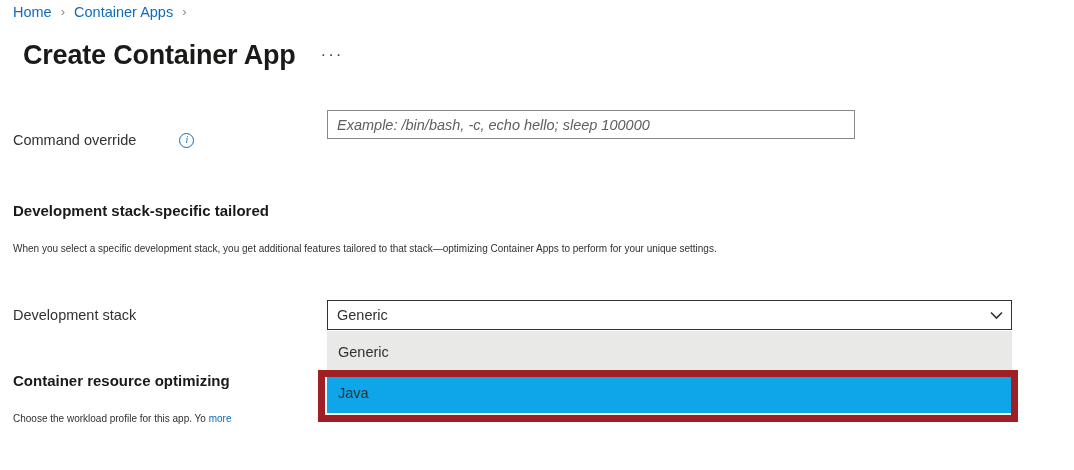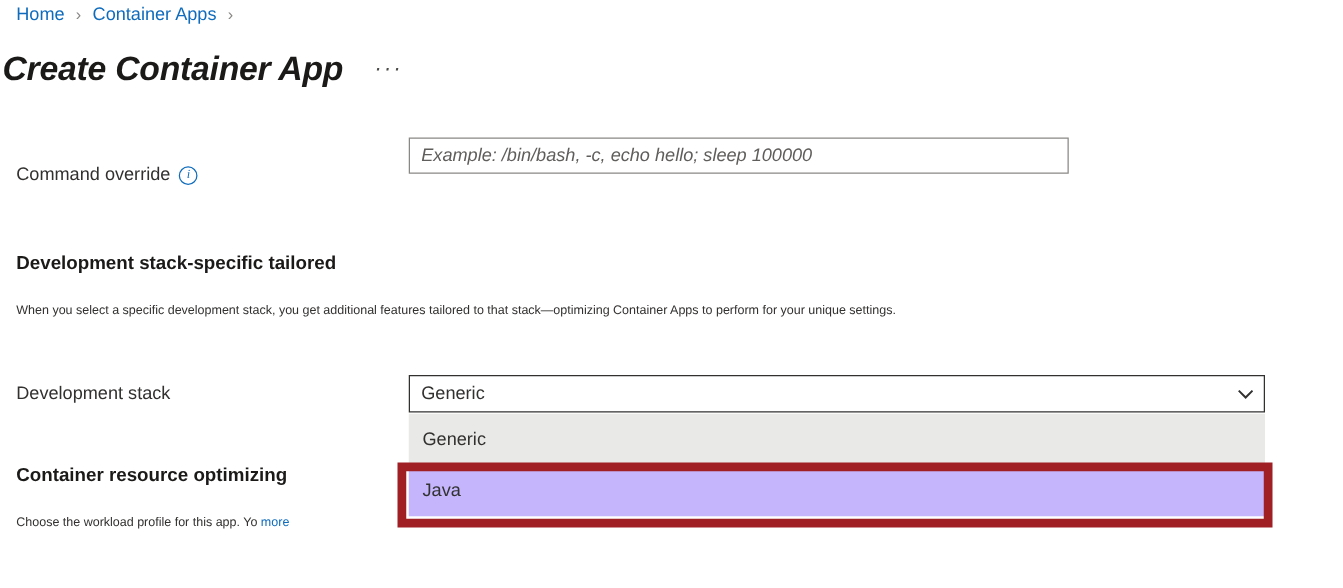--- a/index.html
+++ b/index.html
@@ -33,25 +33,24 @@
   .crumb-sep {
     color: #8a8886;
     margin: 0 9px;
     font-size: 13px;
     font-weight: 400;
   }
 
   
   .title-row {
     position: absolute;
-    left: 2px;
+    left: 23px;
     top: 40px;
     display: flex;
     align-items: flex-start;
-    font-style: italic;
   }
   .page-title {
     font-size: 27px;
     font-weight: bold;
     letter-spacing: -0.2px;
     color: #1b1a19;
     white-space: nowrap;
   }
   .ellipsis-btn {
     margin-left: 22px;
@@ -66,20 +65,21 @@
 
   
   .form-label {
     position: absolute;
     font-size: 14.5px;
     color: #323130;
     line-height: 20px;
     display: flex;
     align-items: center;
     white-space: nowrap;
+    gap: 36px;
   }
   .info-icon {
     display: inline-flex;
     align-items: center;
     justify-content: center;
     width: 15px;
     height: 15px;
     margin-left: 7px;
     border: 1px solid #0f6cbd;
     border-radius: 50%;
@@ -182,21 +182,21 @@
     background: #ffffff;
     z-index: 3;
   }
   .option {
     height: 41px;
     display: flex;
     align-items: center;
     padding-left: 11px;
     font-size: 14.5px;
     color: #323130;
-    background: #c4b5fd;
+    background: #0ea5e9;
     cursor: pointer;
     white-space: nowrap;
   }
   .option.selected { background: #e9e9e7; }
 
   
   .annotation-box {
     position: absolute;
     left: 318px;
     top: 370px;

